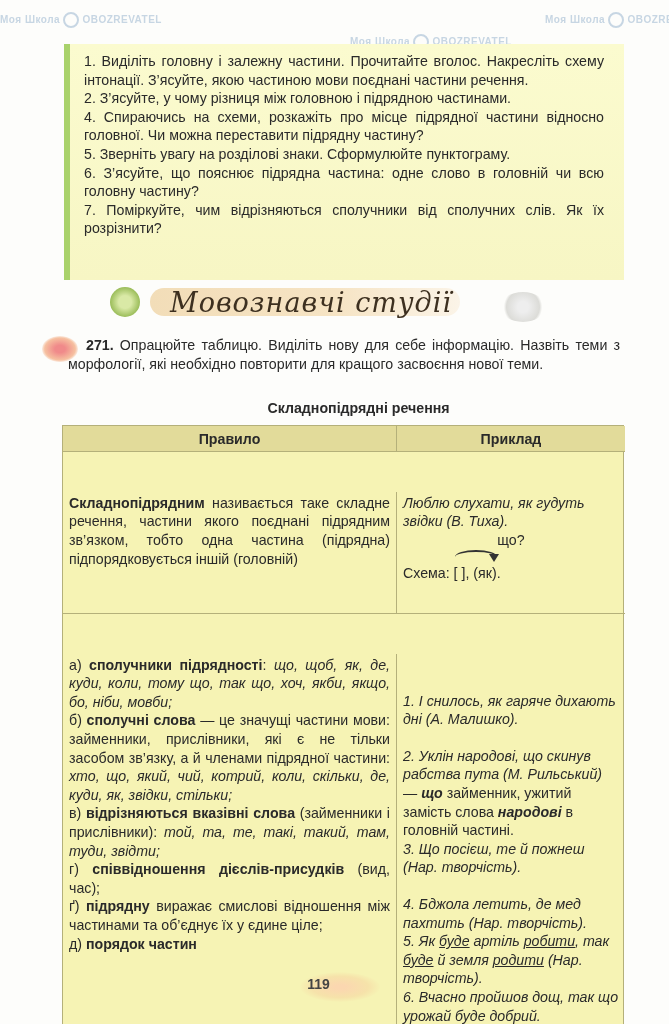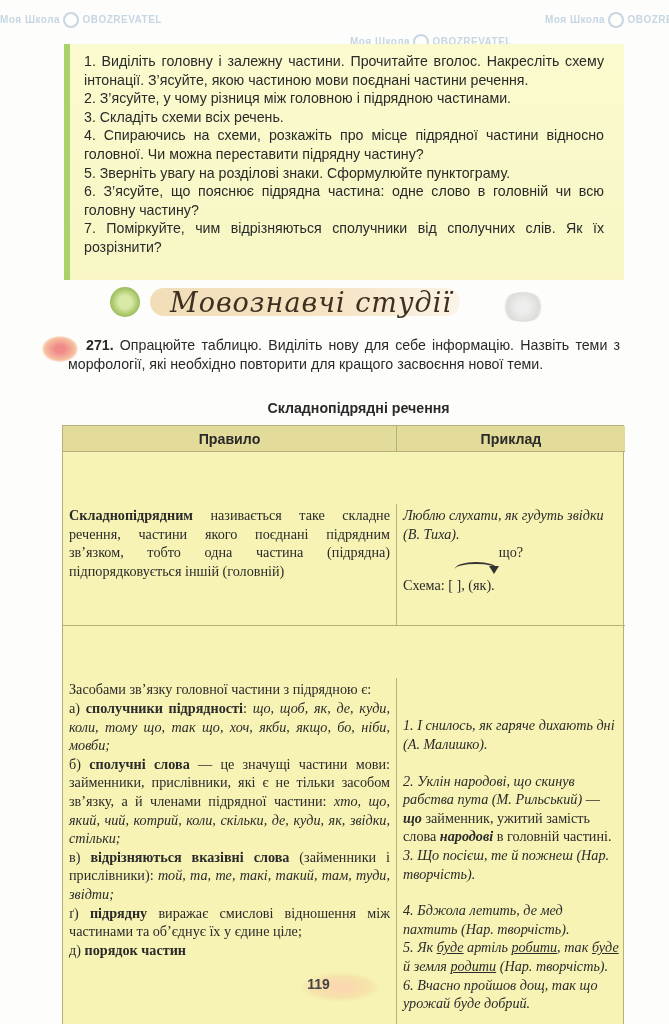--- a/index.html
+++ b/index.html
@@ -58,21 +58,21 @@
       position: absolute; left: 62px; top: 425px; width: 562px; height: 643px;
       background: #f6f3b4; border: 1px solid #b4b07a;
       display: grid; grid-template-columns: 334px 228px;
       font-size: 14.2px; line-height: 18.6px;
     }
     .rules .th {
       background: #e2db9a; font-weight: bold; text-align: center;
       height: 26px; line-height: 26px; border-bottom: 1px solid #b4b07a;
     }
     .rules .th.left { border-right: 1px solid #b4b07a; }
-    .rules .cell { padding: 2px 6px; font-family: Liberation Serif, serif; }
+    .rules .cell { padding: 2px 6px; }
     .rules .cell.left { border-right: 1px solid #b4b07a; text-align: justify; }
     .rules .row1 { border-bottom: 1px solid #b4b07a; height: 122px; }
     .b { font-weight: bold; }
     .i { font-style: italic; }
     .u { text-decoration: underline; }
     .schema-q { text-align: center; margin-top: 0; }
     .arrow {
       display: block; width: 42px; height: 14px; margin: 0 0 0 52px;
       border-top: 2px solid #333; border-radius: 50% 50% 0 0;
       position: relative;
@@ -107,21 +107,20 @@
 </head>
 <body>
 
 <div class="wm" style="left:0;top:12px;"><span>Моя Школа</span> <span class="circle"></span><span>OBOZREVATEL</span></div>
 <div class="wm" style="left:350px;top:34px;"><span>Моя Школа</span> <span class="circle"></span><span>OBOZREVATEL</span></div>
 <div class="wm" style="left:545px;top:12px;"><span>Моя Школа</span> <span class="circle"></span><span>OBOZREVATEL</span></div>
 
 <div class="questions">
   <p>1. Виділіть головну і залежну частини. Прочитайте вголос. Накресліть схему інтонації. З’ясуйте, якою частиною мови поєднані частини речення.</p>
   <p>2. З’ясуйте, у чому різниця між головною і підрядною частинами.</p>
-  <p>3. Складіть схеми всіх речень.</p>
   <p>4. Спираючись на схеми, розкажіть про місце підрядної частини відносно головної. Чи можна переставити підрядну частину?</p>
   <p>5. Зверніть увагу на розділові знаки. Сформулюйте пунктограму.</p>
   <p>6. З’ясуйте, що пояснює підрядна частина: одне слово в головній чи всю головну частину?</p>
   <p>7. Поміркуйте, чим відрізняються сполучники від сполучних слів. Як їх розрізнити?</p>
 </div>
 
 <div class="banner">
   <div class="ornament-left"></div>
   <div class="strip">Мовознавчі студії</div>
 </div>
@@ -142,24 +141,24 @@
     <span class="b">Складнопідрядним</span><span> називається таке складне речення, частини якого поєднані підрядним зв’язком, тобто одна частина (підрядна) підпорядковується іншій (головній)</span>
   </div>
   <div class="cell row1">
     <div class="i">Люблю слухати, як гудуть звідки (В. Тиха).</div>
     <div class="schema-q">що?</div>
     <span class="arrow"></span>
     <div>Схема: [ ], (як).</div>
   </div>
 
   <div class="cell left">
-    <p>Засобами зв’язку головної частини з підрядною є:</p>
     <p><span>а) </span><span class="b">сполучники підрядності</span><span>: </span><span class="i">що, щоб, як, де, куди, коли, тому що, так що, хоч, якби, якщо, бо, ніби, мовби;</span></p>
     <p><span>б) </span><span class="b">сполучні слова</span><span> — це значущі частини мови: займенники, прислівники, які є не тільки засобом зв’язку, а й членами підрядної частини: </span><span class="i">хто, що, який, чий, котрий, коли, скільки, де, куди, як, звідки, стільки;</span></p>
     <p><span>в) </span><span class="b">відрізняються вказівні слова</span><span> (займенники і прислівники): </span><span class="i">той, та, те, такі, такий, там, туди, звідти;</span></p>
+    <p><span>г) </span><span class="b">співвідношення дієслів-присудків</span><span> (вид, час);</span></p>
     <p><span>ґ) </span><span class="b">підрядну</span><span> виражає смислові відношення між частинами та об’єднує їх у єдине ціле;</span></p>
     <p><span>д) </span><span class="b">порядок частин</span></p>
   </div>
   <div class="cell ex">
     <div class="gap"></div>
       <div class="gap"></div>
     <p class="i">1. І снилось, як гаряче дихають дні (А. Малишко).</p>
     <div class="gap"></div>
     <p><span class="i">2. Уклін народові, що скинув рабства пута (М. Рильський)</span><span> — </span><span class="b i">що</span><span> займенник, ужитий замість слова </span><span class="b i">народові</span><span> в головній частині.</span></p>
     <p class="i">3. Що посієш, те й пожнеш (Нар. творчість).</p>

